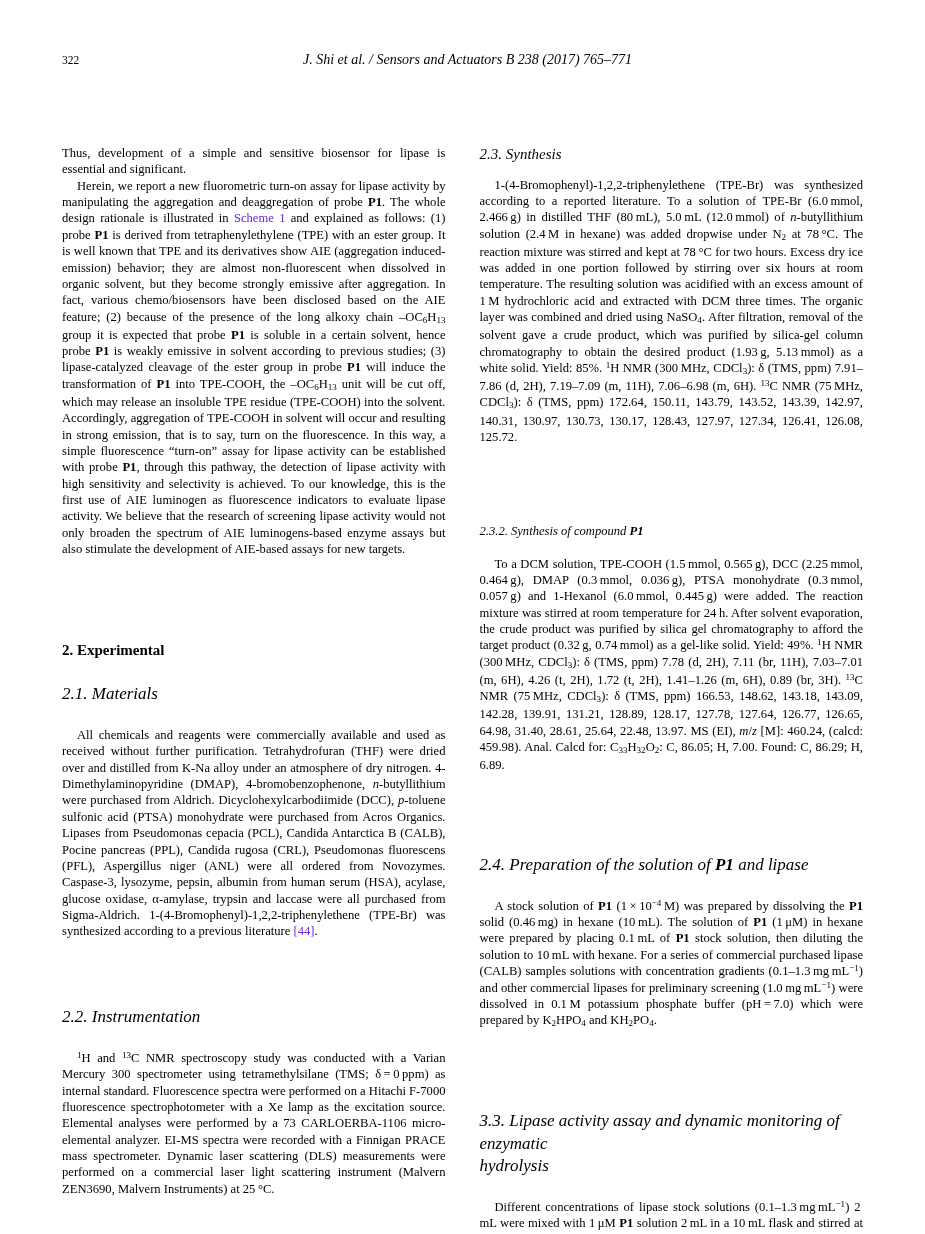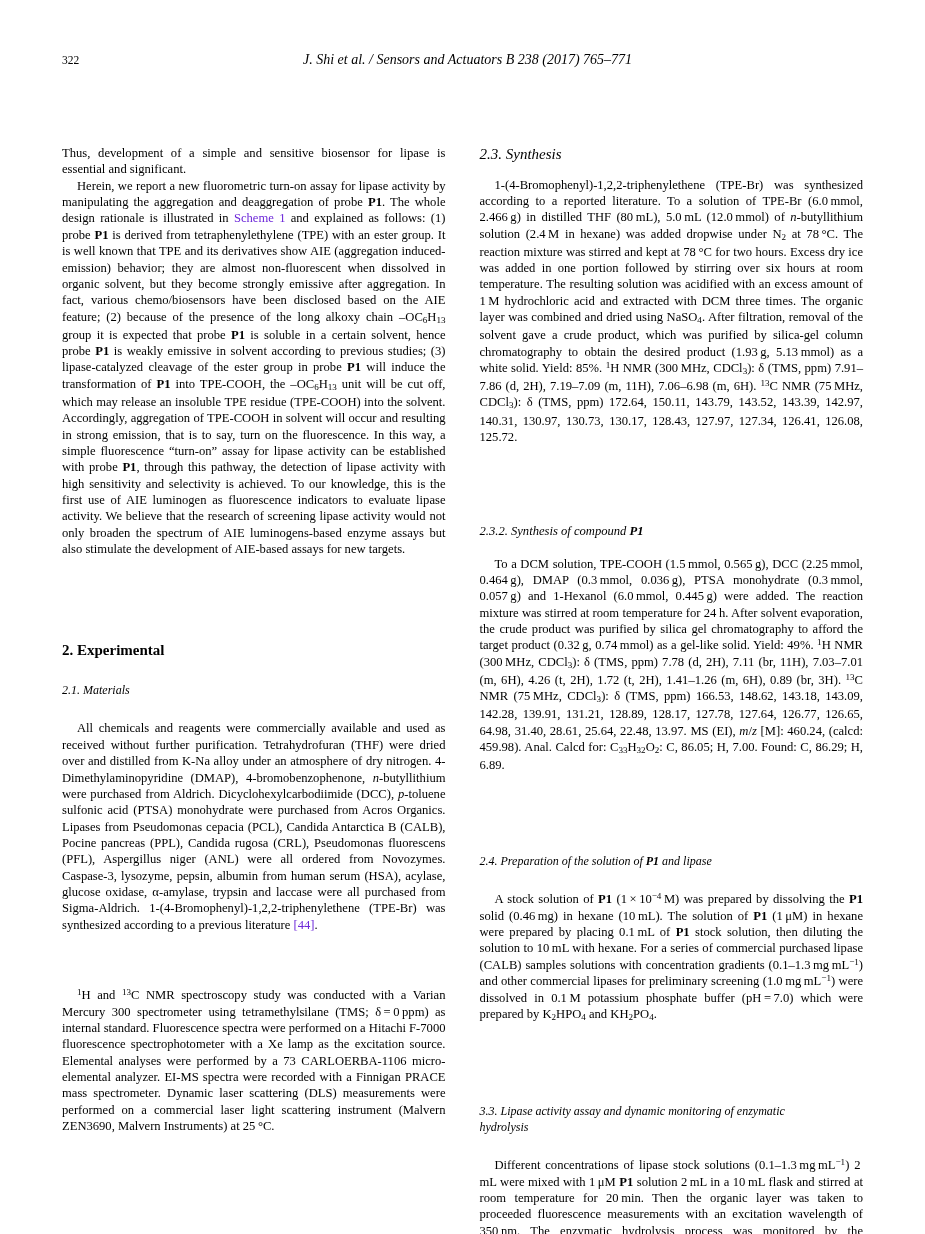--- a/index.html
+++ b/index.html
@@ -69,21 +69,21 @@
     font-size: 15px;
     margin-top: 26px;
     margin-bottom: 12px;
     text-align: left;
   }
   .sec-h.first {
     margin-top: 0;
   }
   .subsec-h {
     font-style: italic;
-    font-size: 12px;
+    font-size: 17px;
     margin-top: 22px;
     margin-bottom: 12px;
     text-align: left;
   }
   .subsubsec-h {
     font-style: italic;
     font-size: 12.6px;
     margin-top: 20px;
     margin-bottom: 6px;
     text-align: left;
@@ -124,20 +124,21 @@
       <div class="sec-h">2.  Experimental</div>
 
       <div class="subsec-h">2.1.  Materials</div>
 
       <div class="gap-s"></div>
 
       <p class="ind">All chemicals and reagents were commercially available and used as received without further purification. Tetrahydrofuran (THF) were dried over and distilled from K-Na alloy under an atmosphere of dry nitrogen. 4-Dimethylaminopyridine (DMAP), 4-bromobenzophenone, <i class="ital">n</i>-butyllithium were purchased from Aldrich. Dicyclohexylcarbodiimide (DCC), <i class="ital">p</i>-toluene sulfonic acid (PTSA) monohydrate were purchased from Acros Organics. Lipases from Pseudomonas cepacia (PCL), Candida Antarctica B (CALB), Pocine pancreas (PPL), Candida rugosa (CRL), Pseudomonas fluorescens (PFL), Aspergillus niger (ANL) were all ordered from Novozymes. Caspase-3, lysozyme, pepsin, albumin from human serum (HSA), acylase, glucose oxidase, α-amylase, trypsin and laccase were all purchased from Sigma-Aldrich. 1-(4-Bromophenyl)-1,2,2-triphenylethene (TPE-Br) was synthesized according to a previous literature <span class="lnk">[44]</span>.</p>
 
       <div class="gap-xl"></div>
 
+      <div class="subsec-h">2.2.  Instrumentation</div>
 
       <div class="gap-s"></div>
 
       <p class="ind"><sup>1</sup>H and <sup>13</sup>C NMR spectroscopy study was conducted with a Varian Mercury 300 spectrometer using tetramethylsilane (TMS; δ = 0 ppm) as internal standard. Fluorescence spectra were performed on a Hitachi F-7000 fluorescence spectrophotometer with a Xe lamp as the excitation source. Elemental analyses were performed by a 73 CARLOERBA-1106 micro-elemental analyzer. EI-MS spectra were recorded with a Finnigan PRACE mass spectrometer. Dynamic laser scattering (DLS) measurements were performed on a commercial laser light scattering instrument (Malvern ZEN3690, Malvern Instruments) at 25 °C.</p>
 
     </div>
 
     <div class="col">
 
       <div class="sec-h first" style="font-style:italic;font-weight:normal;">2.3.  Synthesis</div>

